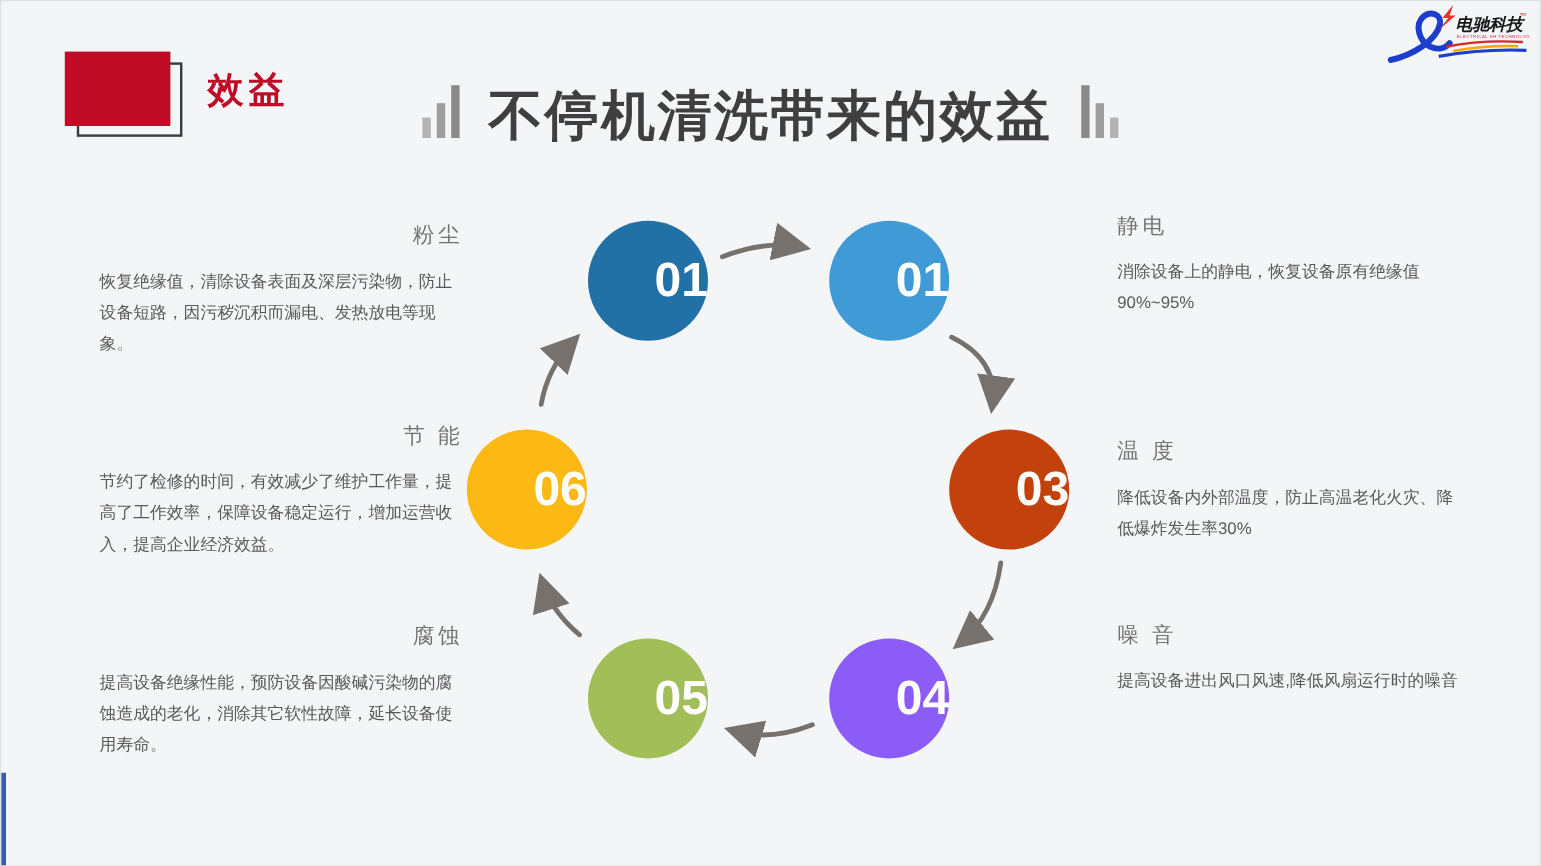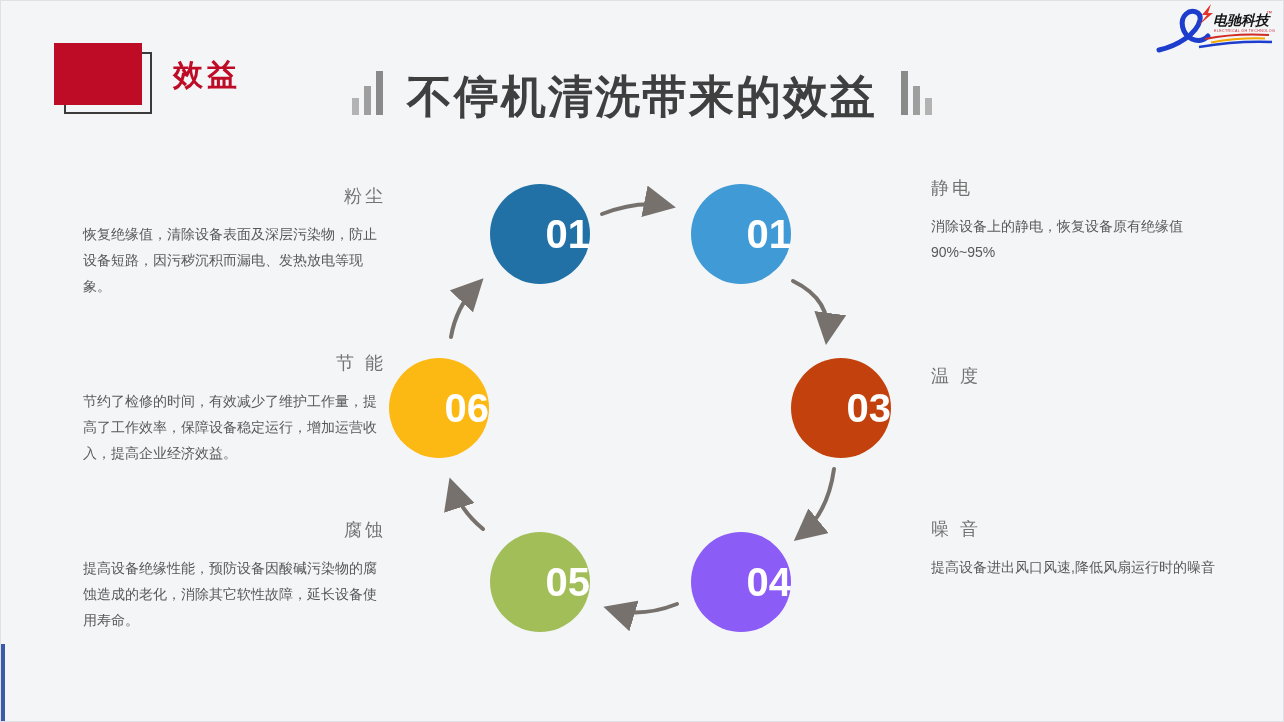--- a/index.html
+++ b/index.html
@@ -134,20 +134,21 @@
     <h2>腐蚀</h2>
     <p>提高设备绝缘性能，预防设备因酸碱污染物的腐蚀造成的老化，消除其它软性故障，延长设备使用寿命。</p>
   </div>
 
   <div class="benefit right b4">
     <h2>静电</h2>
     <p>消除设备上的静电，恢复设备原有绝缘值90%~95%</p>
   </div>
   <div class="benefit right b5">
     <h2>温 度</h2>
+    <p>降低设备内外部温度，防止高温老化火灾、降低爆炸发生率30%</p>
   </div>
   <div class="benefit right b6">
     <h2>噪 音</h2>
     <p>提高设备进出风口风速,降低风扇运行时的噪音</p>
   </div>
 
   <svg class="arrows" viewBox="0 0 1284 722">
     <defs>
       <marker id="ah" markerWidth="8" markerHeight="8" refX="6" refY="4" orient="auto">
         <path d="M0,0 L8,4 L0,8 Z" fill="#76716c"></path>

